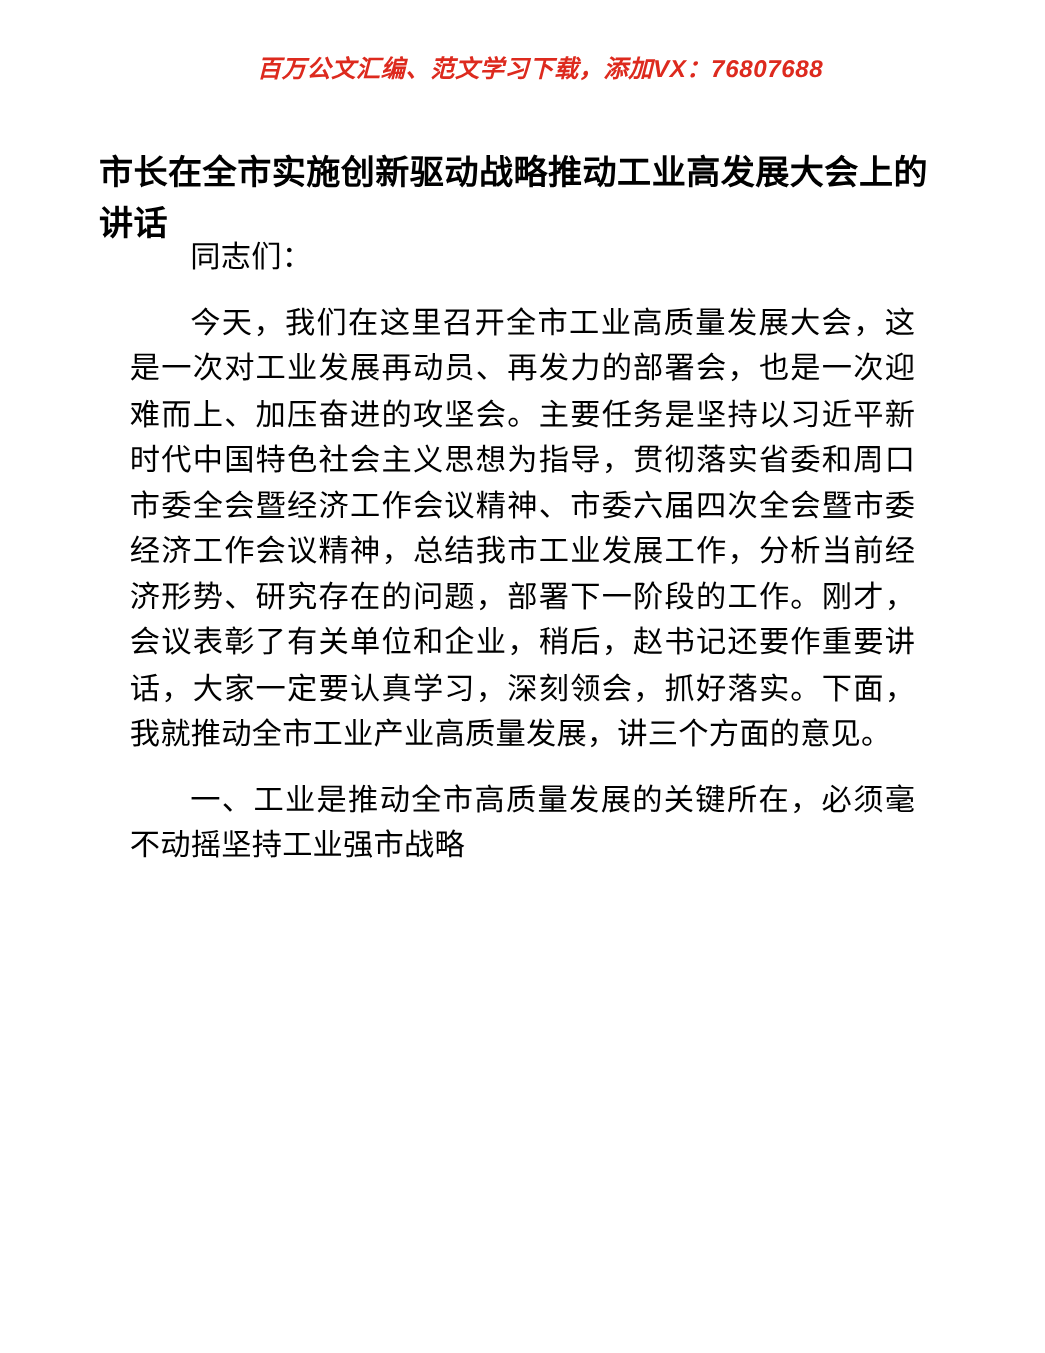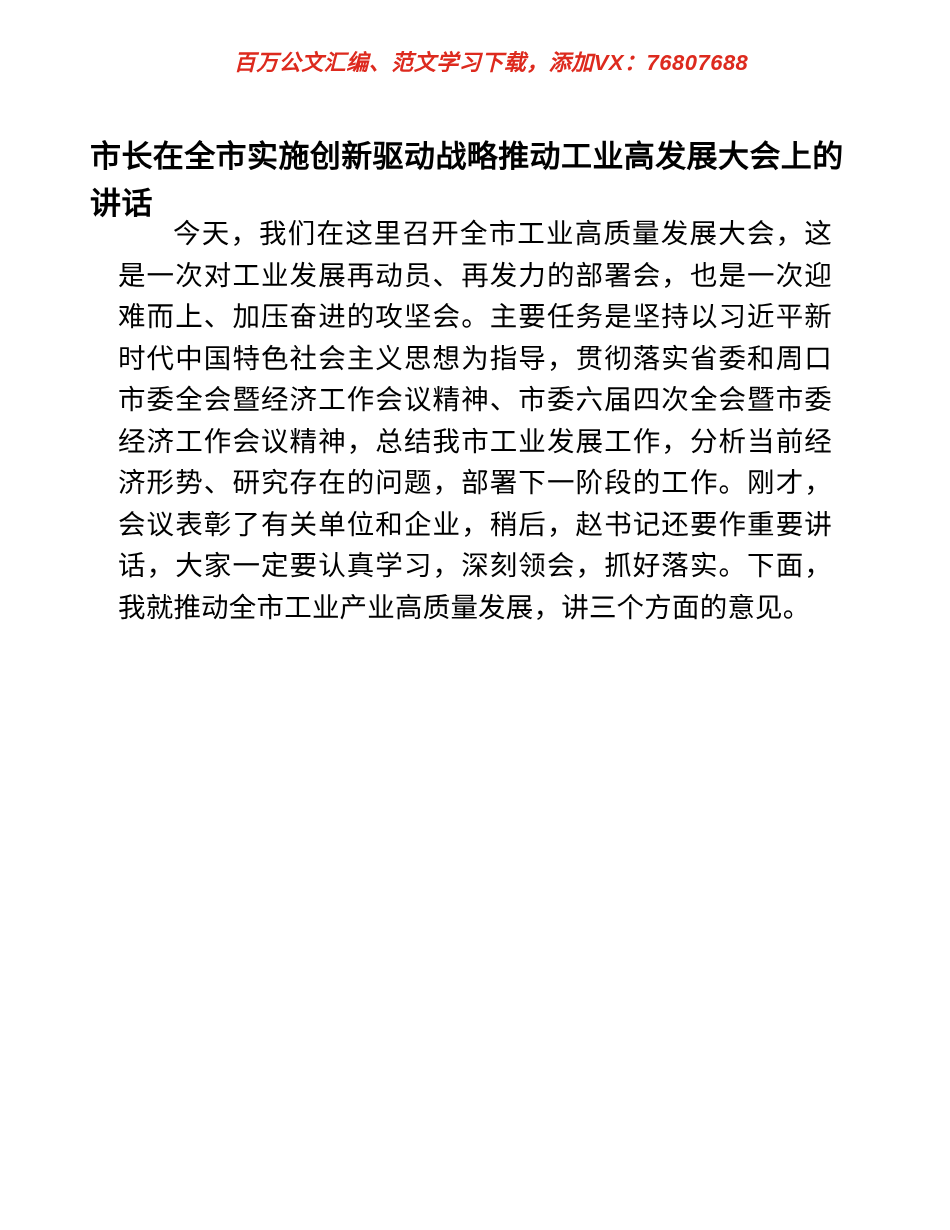--- a/index.html
+++ b/index.html
@@ -99,20 +99,22 @@
 <div class="page">
 
   <div class="promo-banner">
     <span class="promo-text">百万公文汇编、范文学习下载，添加VX：76807688</span>
   </div>
 
   <h1 class="doc-title">市长在全市实施创新驱动战略推动工业高发展大会上的讲话</h1>
 
   <div class="doc-body">
 
+    <p class="para salutation">同志们：</p>
 
     <p class="para indent">今天，我们在这里召开全市工业高质量发展大会，这是一次对工业发展再动员、再发力的部署会，也是一次迎难而上、加压奋进的攻坚会。主要任务是坚持以习近平新时代中国特色社会主义思想为指导，贯彻落实省委和周口市委全会暨经济工作会议精神、市委六届四次全会暨市委经济工作会议精神，总结我市工业发展工作，分析当前经济形势、研究存在的问题，部署下一阶段的工作。刚才，会议表彰了有关单位和企业，稍后，赵书记还要作重要讲话，大家一定要认真学习，深刻领会，抓好落实。下面，我就推动全市工业产业高质量发展，讲三个方面的意见。</p>
 
+    <p class="para heading-1">一、工业是推动全市高质量发展的关键所在，必须毫不动摇坚持工业强市战略</p>
 
 
   </div>
 
 </div>
 
 </body></html>

